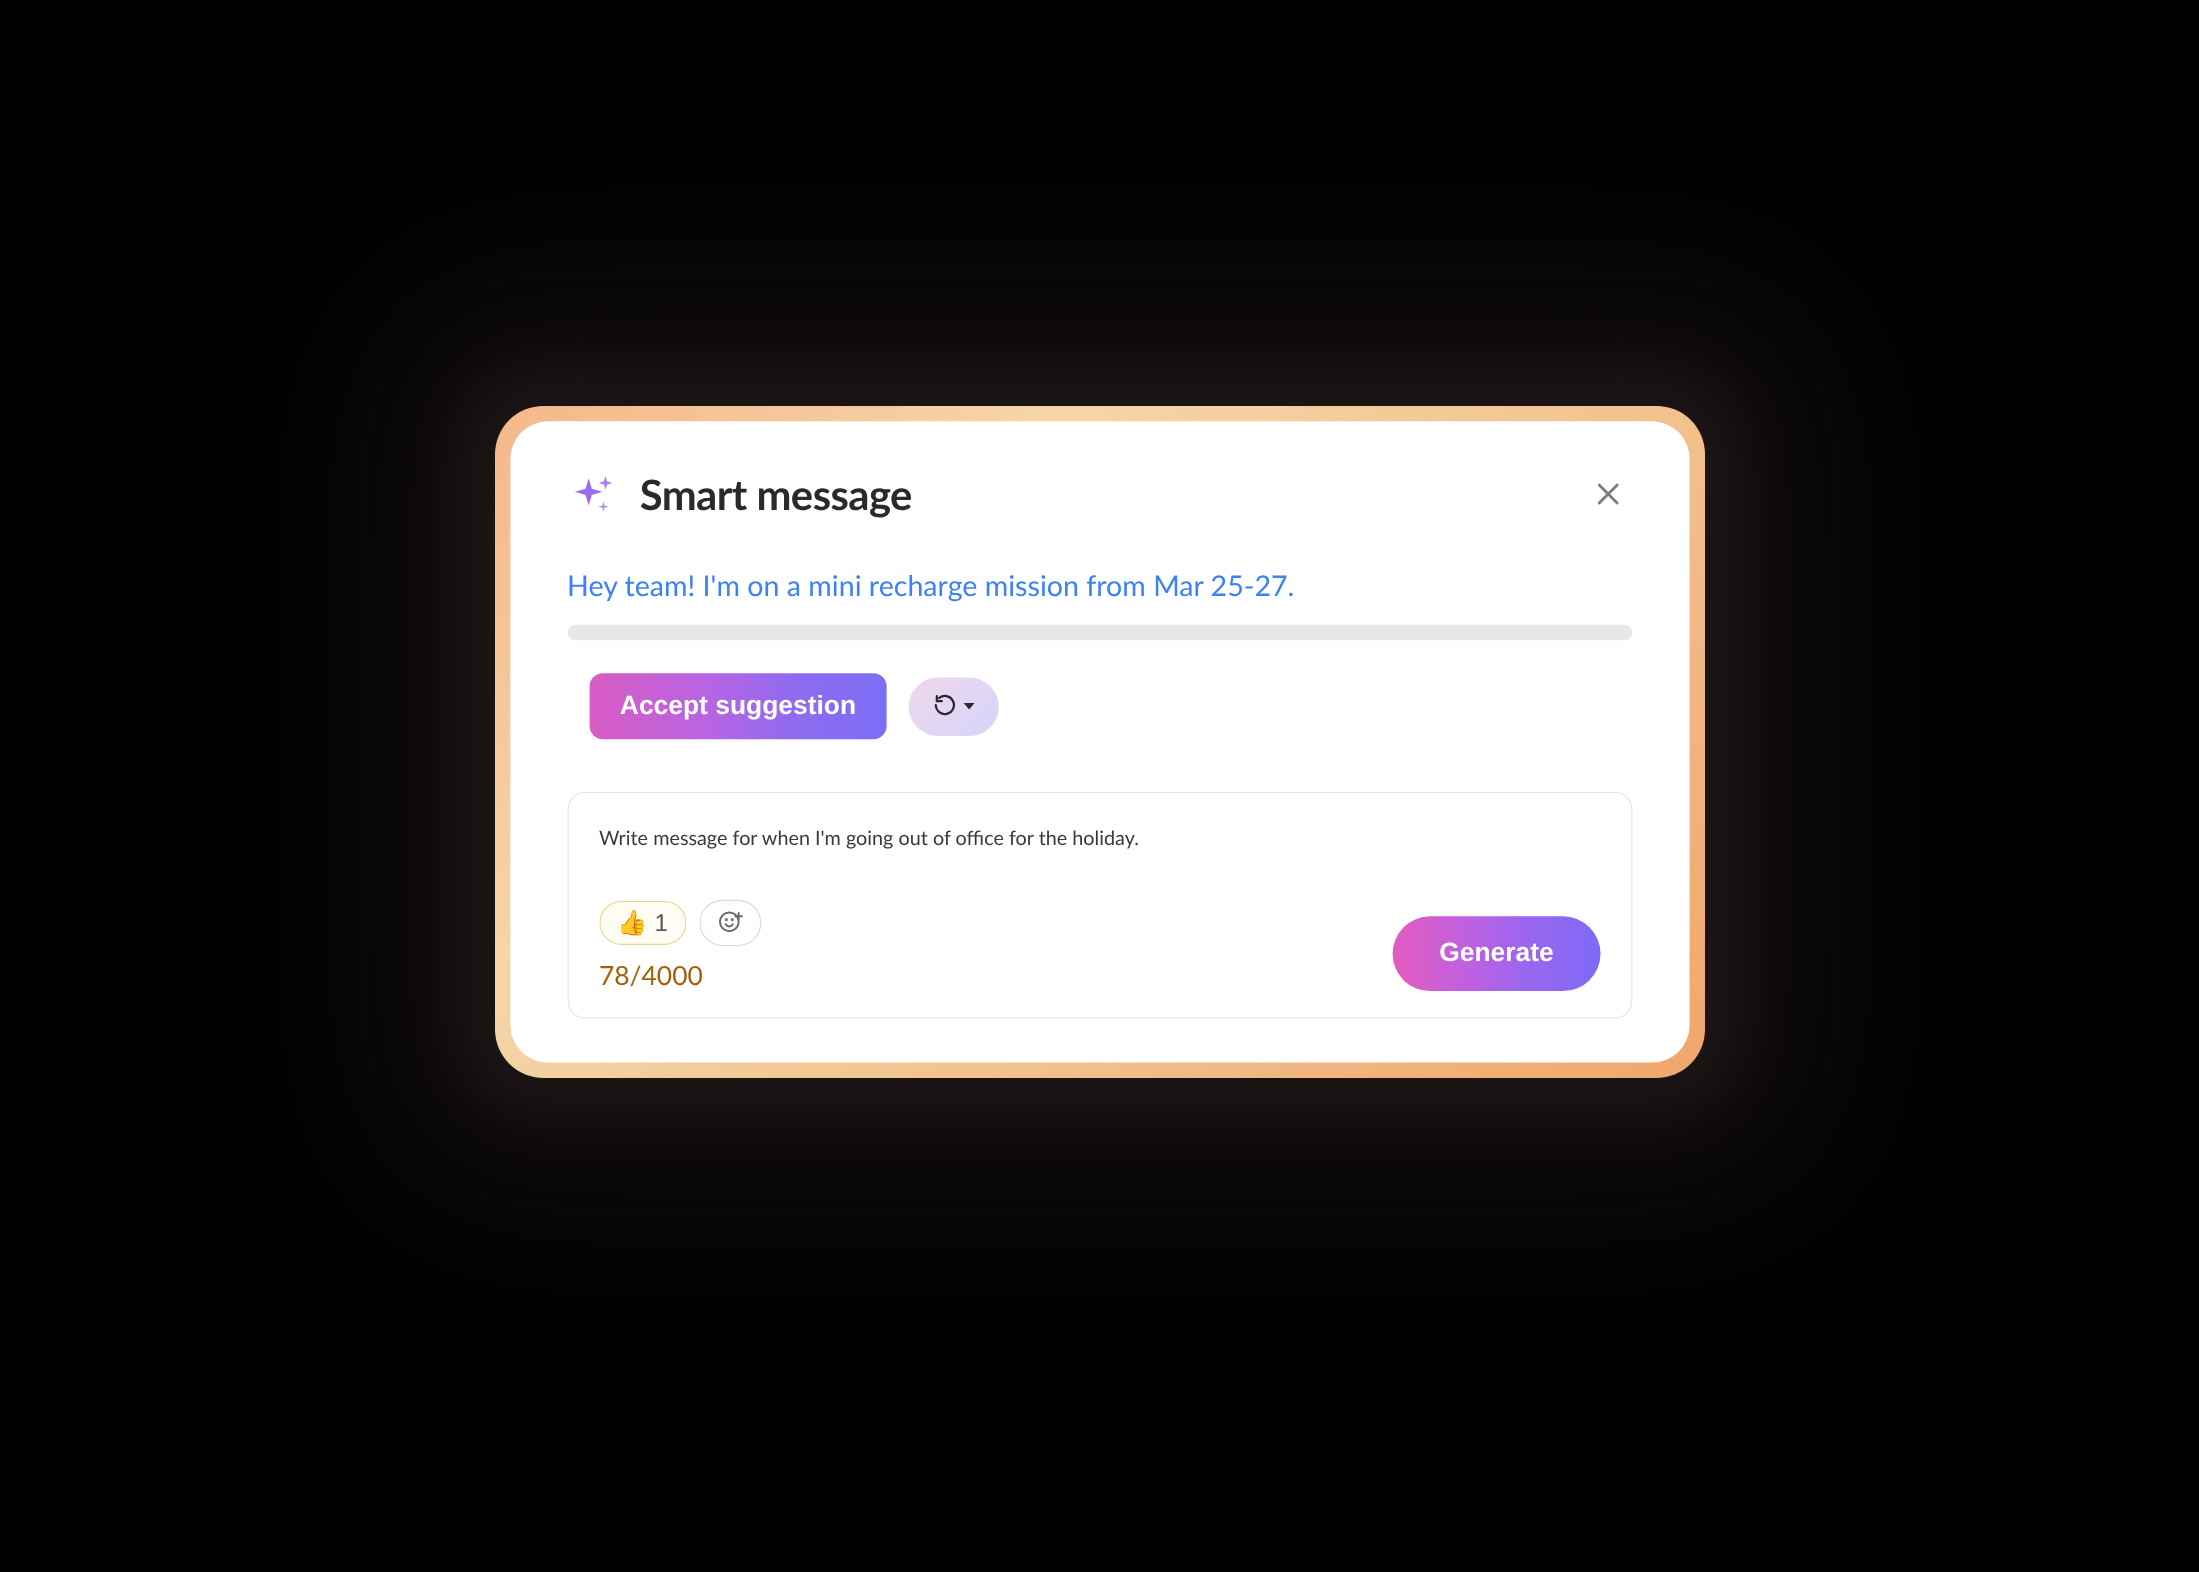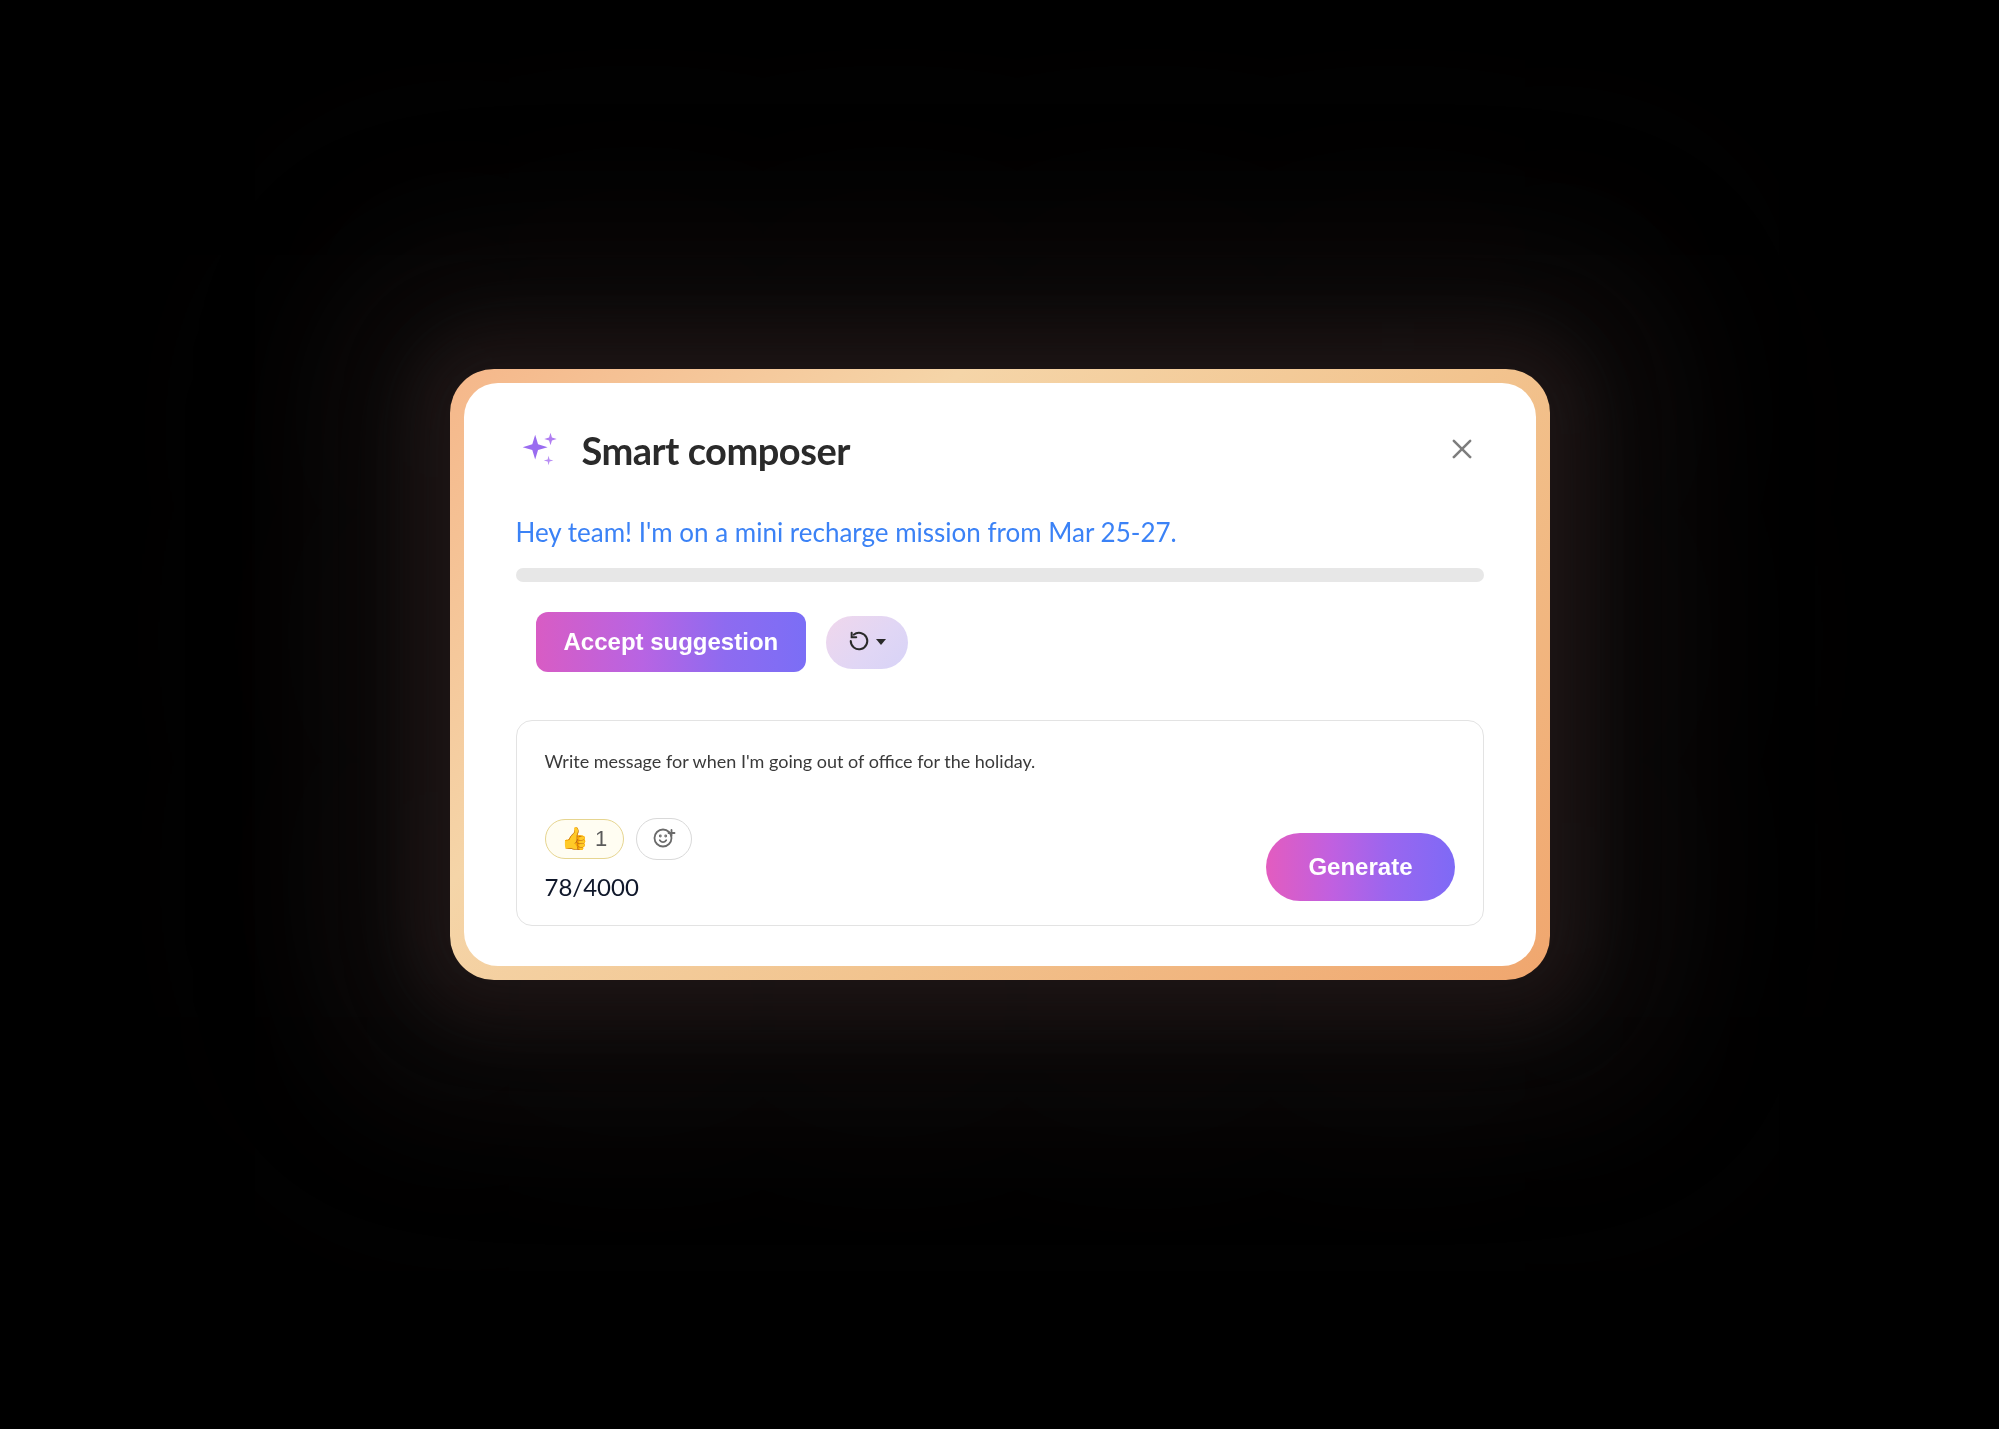--- a/index.html
+++ b/index.html
@@ -208,21 +208,21 @@
       color: #6a6a6a;
     }
 
     .add-reaction-pill svg {
       width: 24px;
       height: 24px;
     }
 
     .counter {
       font-size: 24px;
-      color: #0f172a;
+      color: #a16207;
     }
 
     .generate-btn {
       background: linear-gradient(90deg, #e35cbf 0%, #c060e0 35%, #9a66ef 65%, #7e6af6 100%);
       color: #fff;
       border: none;
       border-radius: 999px;
       padding: 20px 42px;
       font-size: 24px;
       font-weight: 700;
@@ -238,21 +238,21 @@
 
       <div class="header-row">
         <div class="header-left">
           <span class="sparkle-wrap">
             <svg viewBox="0 0 48 48" fill="none">
               <path d="M20 8 L23 18 L33 21 L23 24 L20 34 L17 24 L7 21 L17 18 Z" fill="#9a6cf0"></path>
               <path d="M36 6 L37.5 11 L42.5 12.5 L37.5 14 L36 19 L34.5 14 L29.5 12.5 L34.5 11 Z" fill="#b07df2"></path>
               <path d="M34 30 L35 34 L39 35 L35 36 L34 40 L33 36 L29 35 L33 34 Z" fill="#b88df4"></path>
             </svg>
           </span>
-          <h1 class="title">Smart composer</h1>
+          <h1 class="title">Smart message</h1>
         </div>
         <button class="close-btn">
           <span>
             <svg viewBox="0 0 24 24" stroke="currentColor" stroke-width="2.2" fill="none" stroke-linecap="round">
               <line x1="5" y1="5" x2="19" y2="19"></line>
               <line x1="19" y1="5" x2="5" y2="19"></line>
             </svg>
           </span>
         </button>
       </div>

